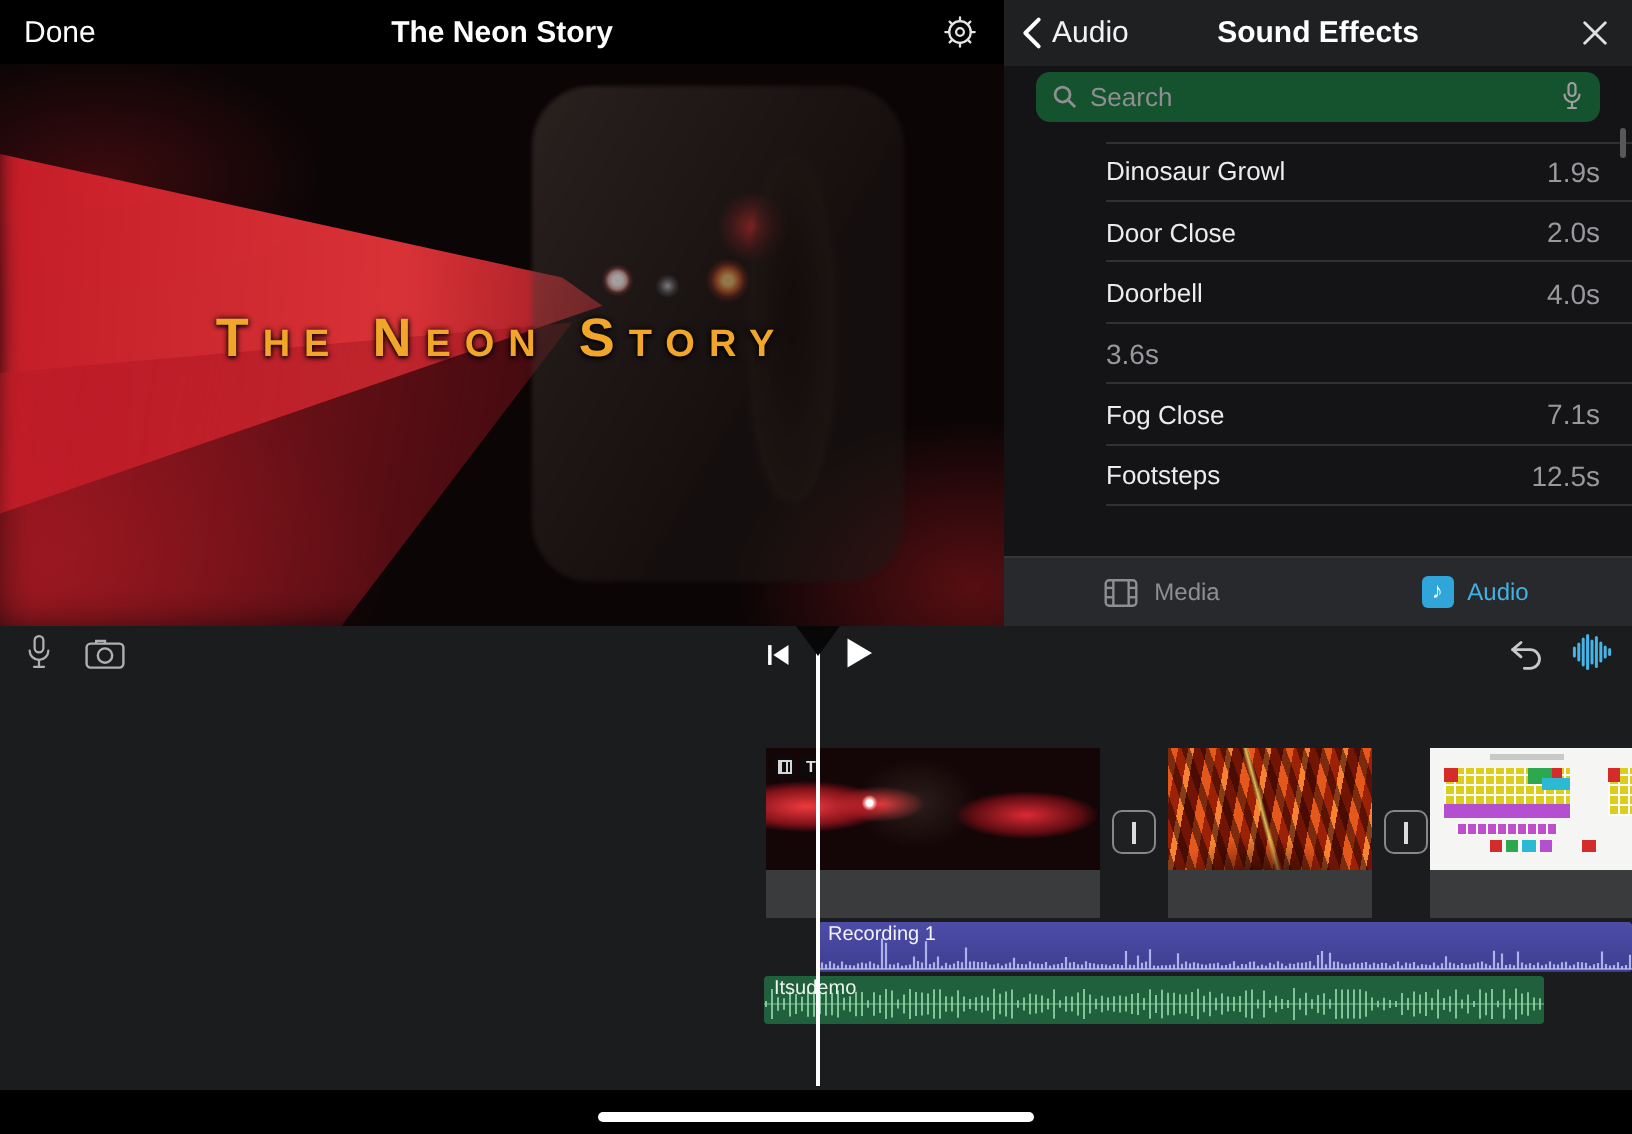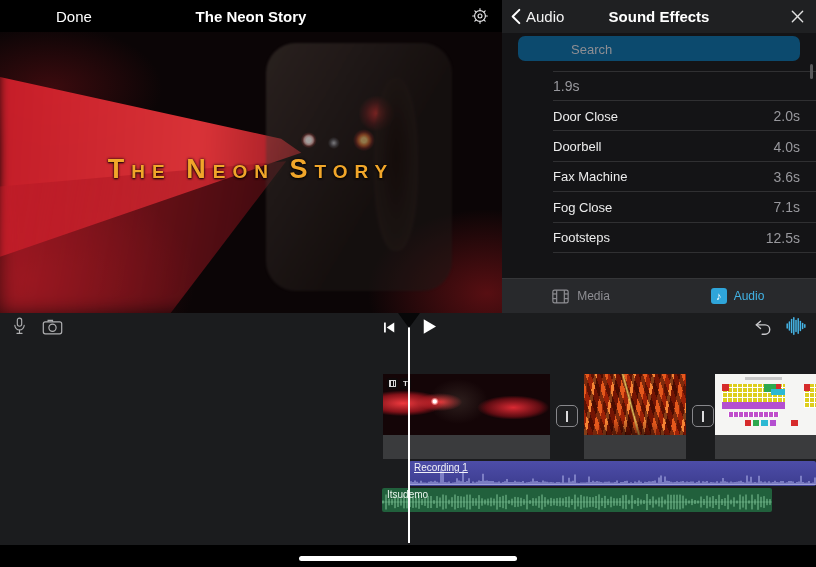--- a/index.html
+++ b/index.html
@@ -3,21 +3,21 @@
 <meta charset="utf-8">
 <style>
   * { margin:0; padding:0; box-sizing:border-box; }
   html,body { width:816px; height:567px; background:#000; overflow:hidden;
     font-family:"Liberation Sans","DejaVu Sans",sans-serif; color:#fff; }
   .stage { position:relative; width:816px; height:567px; background:#000; }
 
   
   .topbar { position:absolute; left:0; top:0; width:502px; height:32px; background:#000;
     display:flex; align-items:center; }
-  .done-btn { position:absolute; left:12px; font-size:15px; color:#fff; cursor:pointer;margin-left:44px; }
+  .done-btn { position:absolute; left:12px; font-size:15px; color:#fff; cursor:pointer; }
   .proj-title { position:absolute; left:0; width:502px; text-align:center; font-size:15px; font-weight:700; }
   .gear { position:absolute; right:13px; top:7px; width:18px; height:18px; cursor:pointer; }
 
   
   .preview { position:absolute; left:0; top:32px; width:502px; height:281px; overflow:hidden;
     background:
       radial-gradient(circle 8px at 61.5% 38.5%, #ffffff 0 30%, rgba(255,200,200,.9) 55%, rgba(255,90,90,.3) 78%, transparent 100%),
       radial-gradient(circle 6px at 66.5% 39.5%, rgba(205,212,222,.95), rgba(140,150,170,.4) 60%, transparent 100%),
       radial-gradient(circle 11px at 72.5% 38.5%, #ffd178 0 22%, rgba(255,120,45,.85) 48%, rgba(215,45,35,.4) 75%, transparent 100%),
       radial-gradient(circle 18px at 75% 29%, rgba(255,45,45,.8), rgba(190,25,35,.35) 60%, transparent 100%),
@@ -42,22 +42,22 @@
     text-shadow:0 0 3px rgba(0,0,0,.9), 0 1px 2px rgba(0,0,0,.8); }
 
   
   .panel { position:absolute; left:502px; top:0; width:314px; height:313px; background:#141416; overflow:hidden; }
   .panel-header { position:absolute; left:0; top:0; width:100%; height:33px; background:#1f2022;
     display:flex; align-items:center; }
   .back-group { position:absolute; left:9px; display:flex; align-items:center; gap:5px; cursor:pointer; }
   .back-label { font-size:15px; color:#f2f2f2; }
   .panel-title { position:absolute; width:100%; text-align:center; font-size:15px; font-weight:700; }
   .close-btn { position:absolute; right:11px; top:9px; cursor:pointer; }
-  .searchbar { position:absolute; left:16px; top:36px; width:282px; height:25px; background:#0c4a6e;
-    border-radius:7px; display:flex; align-items:center; padding:0 8px; gap:6px;flex-direction:column; }
+  .searchbar { position:absolute; left:16px; top:36px; width:282px; height:25px; background:#14532d;
+    border-radius:7px; display:flex; align-items:center; padding:0 8px; gap:6px; }
   .searchbar input { flex:1; background:transparent; border:none; outline:none; color:#fff; font-size:13px;
     font-family:"Liberation Sans","DejaVu Sans",sans-serif; }
   .searchbar input::placeholder { color:#8e8e93; }
   .rows { position:absolute; left:0; top:70.6px; width:100%; z-index:1; }
   .srow { position:relative; height:30.4px; display:flex; align-items:center;
     padding-left:51px; padding-right:16px; cursor:pointer; }
   .srow::after { content:''; position:absolute; left:51px; right:0; bottom:0; height:1px; background:#303032; }
   .srow::before { content:''; position:absolute; left:51px; right:0; top:0; height:1px; background:#303032; }
   .srow ~ .srow::before { display:none; }
   .row-name { flex:1; font-size:13px; color:#ececec; }
@@ -165,32 +165,32 @@
       <svg width="12" height="17" viewBox="0 0 24 32" fill="none" stroke="#9d9da2" stroke-width="2.2" stroke-linecap="round">
           <rect x="8.5" y="2" width="7" height="13" rx="3.5"></rect>
           <path d="M4.5 13.5a7.5 7.5 0 0 0 15 0"></path>
           <line x1="12" y1="21.5" x2="12" y2="26"></line>
           <line x1="8" y1="27" x2="16" y2="27"></line>
         </svg>
     </div>
 
     <div class="rows">
       <div class="srow">
+        <span class="row-name">Dinosaur Growl</span>
         <span class="row-dur">1.9s</span>
       </div>
       <div class="srow">
         <span class="row-name">Door Close</span>
         <span class="row-dur">2.0s</span>
       </div>
       <div class="srow">
         <span class="row-name">Doorbell</span>
         <span class="row-dur">4.0s</span>
       </div>
       <div class="srow">
-        <span class="row-name">Fax Machine</span>
         <span class="row-dur">3.6s</span>
       </div>
       <div class="srow">
         <span class="row-name">Fog Close</span>
         <span class="row-dur">7.1s</span>
       </div>
       <div class="srow">
         <span class="row-name">Footsteps</span>
         <span class="row-dur">12.5s</span>
       </div>
@@ -300,21 +300,21 @@
         <div class="pt" style="left:46%; top:76%; width:6%; height:9%; background:#2cb9d3;"></div>
         <div class="pt" style="left:54%; top:76%; width:6%; height:9%; background:#b44fd0;"></div>
         <div class="pt" style="left:75%; top:76%; width:7%; height:9%; background:#d62b2b;"></div>
         <div class="pt" style="left:88%; top:16%; width:12%; height:40%; background:repeating-linear-gradient(90deg,#fff 0 1px, transparent 1px 5px),repeating-linear-gradient(0deg,#fff 0 1px, transparent 1px 5px),#ddce1d;"></div>
         <div class="pt" style="left:88%; top:16%; width:6%; height:12%; background:#d62b2b;"></div>
       </div>
       <div class="clip-footer"></div>
     </div>
 
     <div class="track" style="left:409px; top:148px; width:407px; height:25px; background:linear-gradient(#4d4da8,#3d3d90);">
-      <span class="track-label" style="color:#f2f2f8;text-decoration:underline;">Recording 1</span>
+      <span class="track-label" style="color:#f2f2f8;">Recording 1</span>
       <svg id="wave-recording" width="407" height="25" fill="none">
           <path d="M0 23.5V22.0M2 23.5V20.2M4 23.5V21.1M6 23.5V19.6M8 23.5V20.7M10 23.5V21.7M12 23.5V19.7M14 23.5V21.4M16 23.5V21.5M18 23.5V21.7M20 23.5V20.7M22 23.5V20.2M24 23.5V20.7M26 23.5V19.8M28 23.5V20.8M30 23.5V21.4M32 23.5V8.3M34 23.5V10.4M36 23.5V21.1M38 23.5V21.3M40 23.5V20.4M42 23.5V21.9M44 23.5V21.6M46 23.5V21.2M48 23.5V17.3M50 23.5V19.5M52 23.5V20.2M54 23.5V9.6M56 23.5V21.0M58 23.5V20.1M60 23.5V17.2M62 23.5V21.9M64 23.5V20.4M66 23.5V21.4M68 23.5V20.7M70 23.5V19.5M72 23.5V20.1M74 23.5V12.8M76 23.5V19.7M78 23.5V19.6M80 23.5V20.0M82 23.5V20.1M84 23.5V19.9M86 23.5V21.2M88 23.5V21.2M90 23.5V20.6M92 23.5V21.8M94 23.5V20.9M96 23.5V20.2M98 23.5V17.9M100 23.5V20.9M102 23.5V21.0M104 23.5V21.1M106 23.5V19.7M108 23.5V20.8M110 23.5V20.7M112 23.5V21.0M114 23.5V20.0M116 23.5V21.8M118 23.5V21.2M120 23.5V21.0M122 23.5V20.5M124 23.5V17.5M126 23.5V20.3M128 23.5V20.0M130 23.5V21.1M132 23.5V21.3M134 23.5V19.6M136 23.5V20.5M138 23.5V20.8M140 23.5V21.3M142 23.5V21.0M144 23.5V21.2M146 23.5V21.7M148 23.5V21.0M150 23.5V21.1M152 23.5V21.5M154 23.5V14.5M156 23.5V21.4M158 23.5V21.5M160 23.5V16.8M162 23.5V20.4M164 23.5V19.8M166 23.5V13.6M168 23.5V21.7M170 23.5V21.9M172 23.5V21.6M174 23.5V21.6M176 23.5V21.4M178 23.5V21.2M180 23.5V15.6M182 23.5V20.9M184 23.5V19.7M186 23.5V20.8M188 23.5V20.1M190 23.5V20.6M192 23.5V21.1M194 23.5V21.4M196 23.5V20.8M198 23.5V20.7M200 23.5V20.4M202 23.5V21.6M204 23.5V21.5M206 23.5V20.9M208 23.5V19.6M210 23.5V21.9M212 23.5V21.0M214 23.5V21.1M216 23.5V19.9M218 23.5V19.7M220 23.5V21.9M222 23.5V21.3M224 23.5V21.9M226 23.5V20.4M228 23.5V21.2M230 23.5V19.6M232 23.5V20.8M234 23.5V21.9M236 23.5V20.8M238 23.5V21.0M240 23.5V20.3M242 23.5V20.4M244 23.5V20.1M246 23.5V19.6M248 23.5V21.8M250 23.5V16.5M252 23.5V14.5M254 23.5V21.1M256 23.5V15.4M258 23.5V19.7M260 23.5V19.9M262 23.5V20.8M264 23.5V21.3M266 23.5V20.9M268 23.5V20.2M270 23.5V20.9M272 23.5V20.4M274 23.5V20.0M276 23.5V21.3M278 23.5V20.4M280 23.5V21.0M282 23.5V20.4M284 23.5V20.5M286 23.5V21.7M288 23.5V21.0M290 23.5V19.7M292 23.5V21.8M294 23.5V20.3M296 23.5V20.7M298 23.5V20.0M300 23.5V21.7M302 23.5V21.0M304 23.5V21.3M306 23.5V21.5M308 23.5V20.2M310 23.5V21.8M312 23.5V20.6M314 23.5V17.1M316 23.5V20.2M318 23.5V20.7M320 23.5V21.5M322 23.5V20.5M324 23.5V21.3M326 23.5V21.1M328 23.5V20.7M330 23.5V20.2M332 23.5V19.8M334 23.5V20.9M336 23.5V21.6M338 23.5V14.4M340 23.5V20.4M342 23.5V15.8M344 23.5V21.5M346 23.5V21.1M348 23.5V21.6M350 23.5V14.7M352 23.5V20.3M354 23.5V21.2M356 23.5V20.6M358 23.5V21.5M360 23.5V20.3M362 23.5V21.6M364 23.5V21.1M366 23.5V19.7M368 23.5V21.1M370 23.5V21.3M372 23.5V20.1M374 23.5V19.9M376 23.5V21.8M378 23.5V21.2M380 23.5V20.0M382 23.5V20.1M384 23.5V20.4M386 23.5V21.9M388 23.5V21.1M390 23.5V20.5M392 23.5V14.8M394 23.5V21.0M396 23.5V21.7M398 23.5V21.5M400 23.5V20.1M402 23.5V22.0M404 23.5V21.5M406 23.5V16.4" stroke="#b9bcf2" stroke-width="1.1" opacity="0.9"></path>
           <line x1="0" y1="23.5" x2="407" y2="23.5" stroke="#c6c8f4" stroke-width="0.8" opacity="0.8"></line>
         </svg>
     </div>
     <div class="track" style="left:382px; top:175px; width:390px; height:24px; background:#21603c;">
       <span class="track-label" style="color:#eaf6ee;">Itsudemo</span>
       <svg id="wave-itsudemo" width="434" height="24" fill="none">
           <path d="M1 12.5V15.5M4 6.5V21.5M7 10.6V17.4M10 11.1V16.9M13 7.8V20.2M16 9.0V19.0M19 10.4V17.6M22 7.6V20.4M25 7.6V20.4M28 9.0V19.0M31 8.1V19.9M34 8.4V19.6M37 7.2V20.8M40 10.9V17.1M43 10.1V17.9M46 7.9V20.1M49 8.0V20.0M52 12.1V15.9M55 8.1V19.9M58 9.5V18.5M61 6.5V21.5M64 7.3V20.7M67 11.7V16.3M70 9.2V18.8M73 6.5V21.5M76 8.0V20.0M79 8.3V19.7M82 8.7V19.3M85 6.6V21.4M88 6.6V21.4M91 10.1V17.9M94 10.3V17.7M97 7.1V20.9M100 10.3V17.7M103 11.5V16.5M106 10.6V17.4M109 9.7V18.3M112 10.6V17.4M115 6.4V21.6M118 8.9V19.1M121 7.8V20.2M124 6.8V21.2M127 12.1V15.9M130 10.7V17.3M133 8.9V19.1M136 9.2V18.8M139 9.8V18.2M142 11.2V16.8M145 6.6V21.4M148 12.1V15.9M151 10.1V17.9M154 10.3V17.7M157 8.2V19.8M160 6.5V21.5M163 9.2V18.8M166 11.4V16.6M169 9.9V18.1M172 10.7V17.3M175 10.1V17.9M178 9.7V18.3M181 10.3V17.7M184 9.0V19.0M187 8.5V19.5M190 11.0V17.0M193 6.6V21.4M196 9.5V18.5M199 6.9V21.1M202 8.4V19.6M205 8.4V19.6M208 9.1V18.9M211 9.2V18.8M214 8.0V20.0M217 6.4V21.6M220 9.9V18.1M223 7.9V20.1M226 10.9V17.1M229 8.7V19.3M232 10.2V17.8M235 10.4V17.6M238 10.0V18.0M241 7.3V20.7M244 6.8V21.2M247 11.8V16.2M250 7.2V20.8M253 12.0V16.0M256 9.9V18.1M259 11.5V16.5M262 12.0V16.0M265 6.0V22.0M268 11.1V16.9M271 8.4V19.6M274 11.6V16.4M277 9.5V18.5M280 8.6V19.4M283 11.6V16.4M286 6.5V21.5M289 6.8V21.2M292 6.7V21.3M295 6.7V21.3M298 6.6V21.4M301 7.6V20.4M304 10.7V17.3M307 12.4V15.6M310 10.9V17.1M313 12.0V16.0M316 12.5V15.5M319 8.5V19.5M322 11.0V17.0M325 7.7V20.3M328 9.3V18.7M331 8.0V20.0M334 11.0V17.0M337 6.8V21.2M340 11.0V17.0M343 10.1V17.9M346 6.7V21.3M349 11.7V16.3M352 9.3V18.7M355 12.5V15.5M358 6.6V21.4M361 8.4V19.6M364 6.5V21.5M367 12.4V15.6M370 6.6V21.4M373 11.3V16.7M376 6.2V21.8M379 8.8V19.2M382 8.1V19.9M385 10.8V17.2M388 11.1V16.9M391 11.1V16.9M394 8.8V19.2M397 12.2V15.8M400 7.5V20.5M403 7.9V20.1M406 7.9V20.1M409 9.3V18.7M412 12.3V15.7M415 11.8V16.2M418 6.5V21.5M421 11.7V16.3M424 8.0V20.0M427 6.7V21.3M430 12.3V15.7M433 6.8V21.2" stroke="#8fd7a8" stroke-width="1" opacity="0.85"></path>
           <line x1="0" y1="14" x2="434" y2="14" stroke="#8fd7a8" stroke-width="0.7" opacity="0.55"></line>

